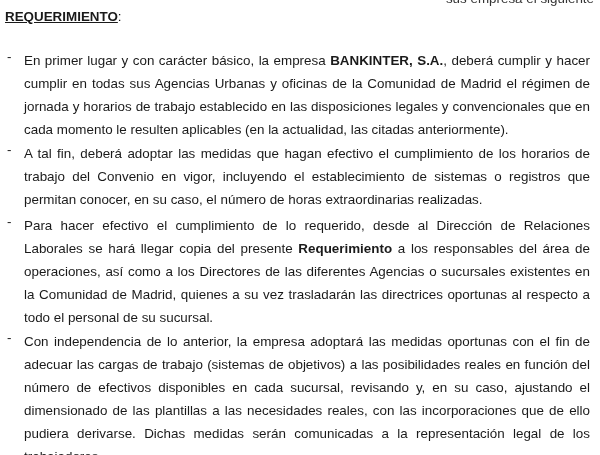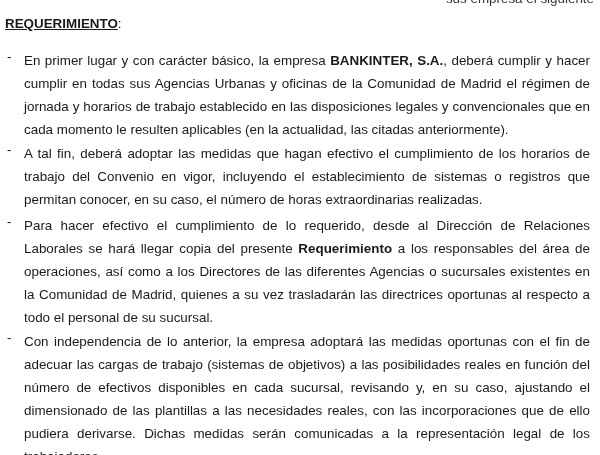--- a/index.html
+++ b/index.html
@@ -6,21 +6,21 @@
     body {
       width: 600px; height: 455px; overflow: hidden; position: relative;
       font-family: "Liberation Sans", sans-serif; color: #1a1a1a;
       font-size: 13.4px;
     }
     .clipped-top {
       position: absolute; top: -9px; right: 6px;
       font-size: 13.4px; color: #333; white-space: nowrap;
     }
     .heading {
-      position: absolute; left: 5px; top: 16px;
+      position: absolute; left: 5px; top: 9px;
       font-size: 13.4px;
     }
     .heading b { text-decoration: underline; }
     .item {
       position: absolute; left: 0; width: 590px;
     }
     .item .dash {
       position: absolute; left: 7px; top: 0;
     }
     .item .body {

